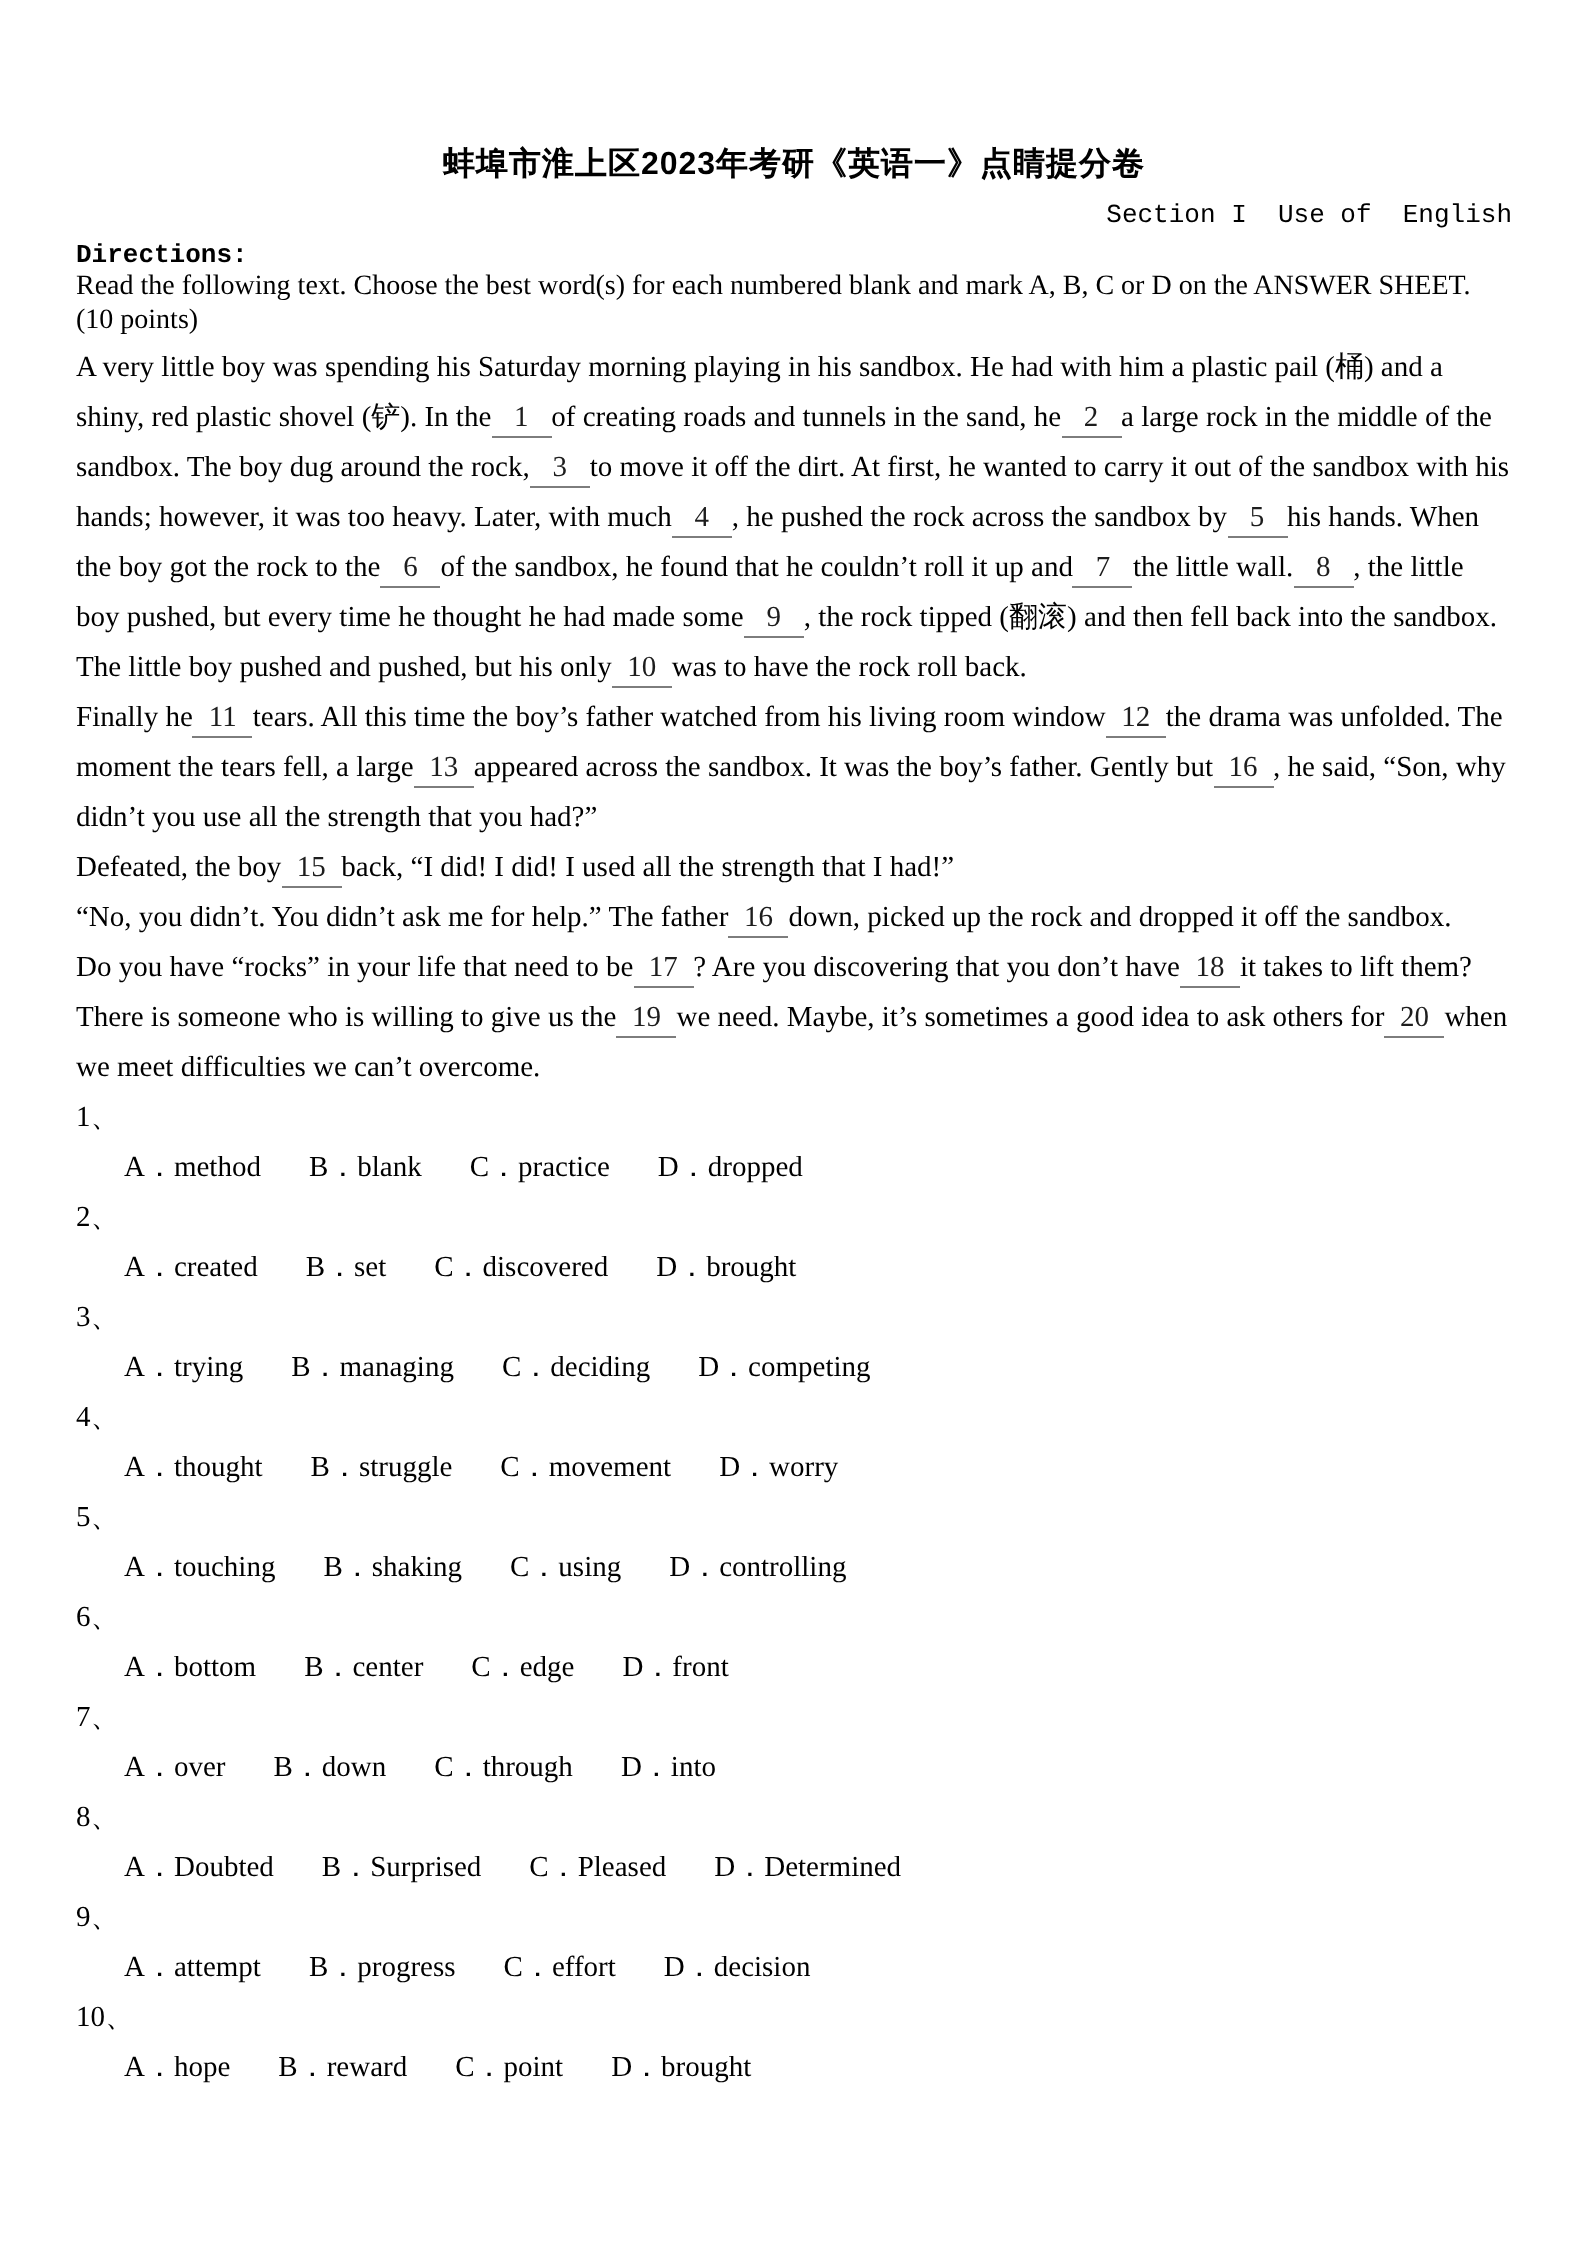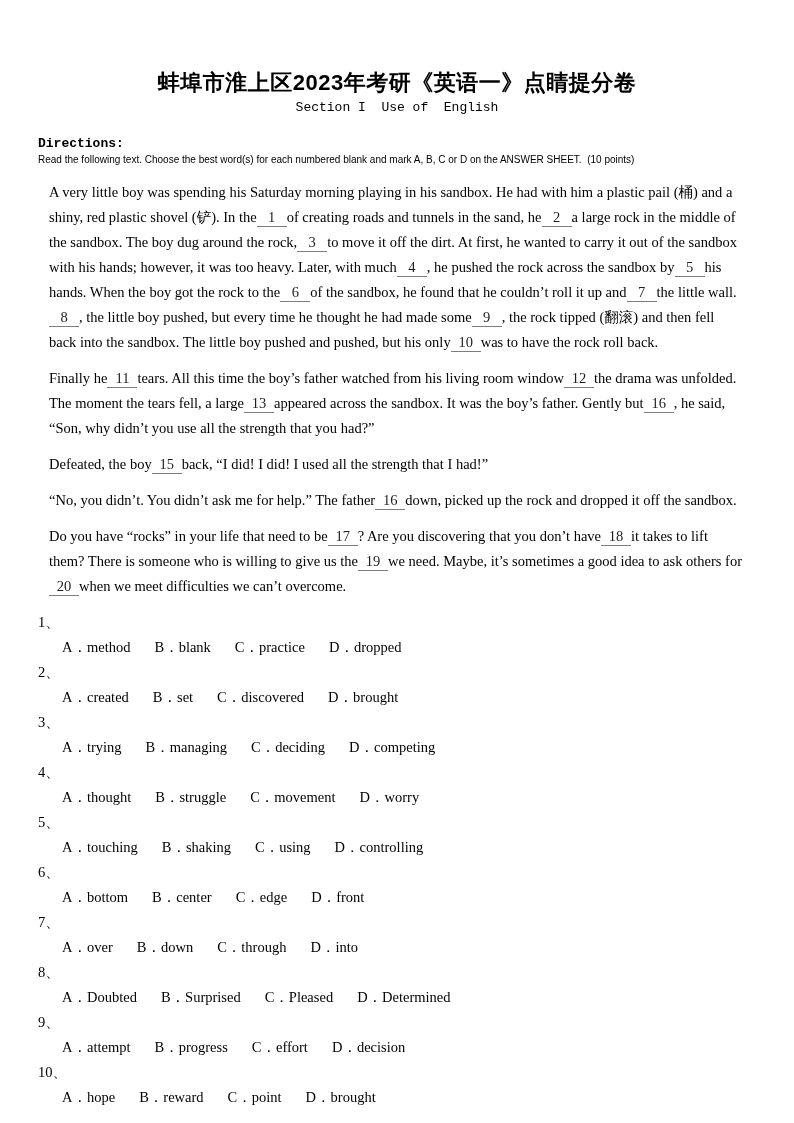--- a/index.html
+++ b/index.html
@@ -7,50 +7,50 @@
     width: 794px; height: 1123px;
     color: #000;
     overflow: hidden;
   }
   .page { padding: 70px 38px 0 38px; }
 
   .title {
     margin: 0;
     font-family: "Liberation Sans", sans-serif;
     font-weight: 700;
-    font-size: 22px;
+    font-size: 16px;
     line-height: 26px;
     text-align: center;
     letter-spacing: 0.5px;
   }
   .section-heading {
     font-family: "Liberation Mono", monospace;
     font-size: 13px;
     line-height: 16px;
-    text-align: center;
+    text-align: right;
     margin-top: 4px;
     white-space: pre;
   }
   .dir-label {
     font-family: "Liberation Mono", monospace;
     font-weight: 700;
     font-size: 13px;
     line-height: 16px;
-    margin-top: 20px;
+    margin-top: 4px;
   }
   .dir-text {
-    font-family: Liberation Sans, sans-serif;
-    font-size: 10px;
+    font-family: Liberation Serif, serif;
+    font-size: 14px;
     line-height: 16.5px;
     white-space: pre-wrap;
   }
 
   .passage { margin-top: 3px; }
   .passage p {
-    margin: 11px;
+    margin: 0;
     font-family: "Liberation Serif", serif;
     font-size: 14.5px;
     line-height: 25px;
     text-align: left;
   }
   .blank {
     display: inline-block;
     min-width: 30px;
     text-align: center;
     border-bottom: 1px solid #7d7d7d;

